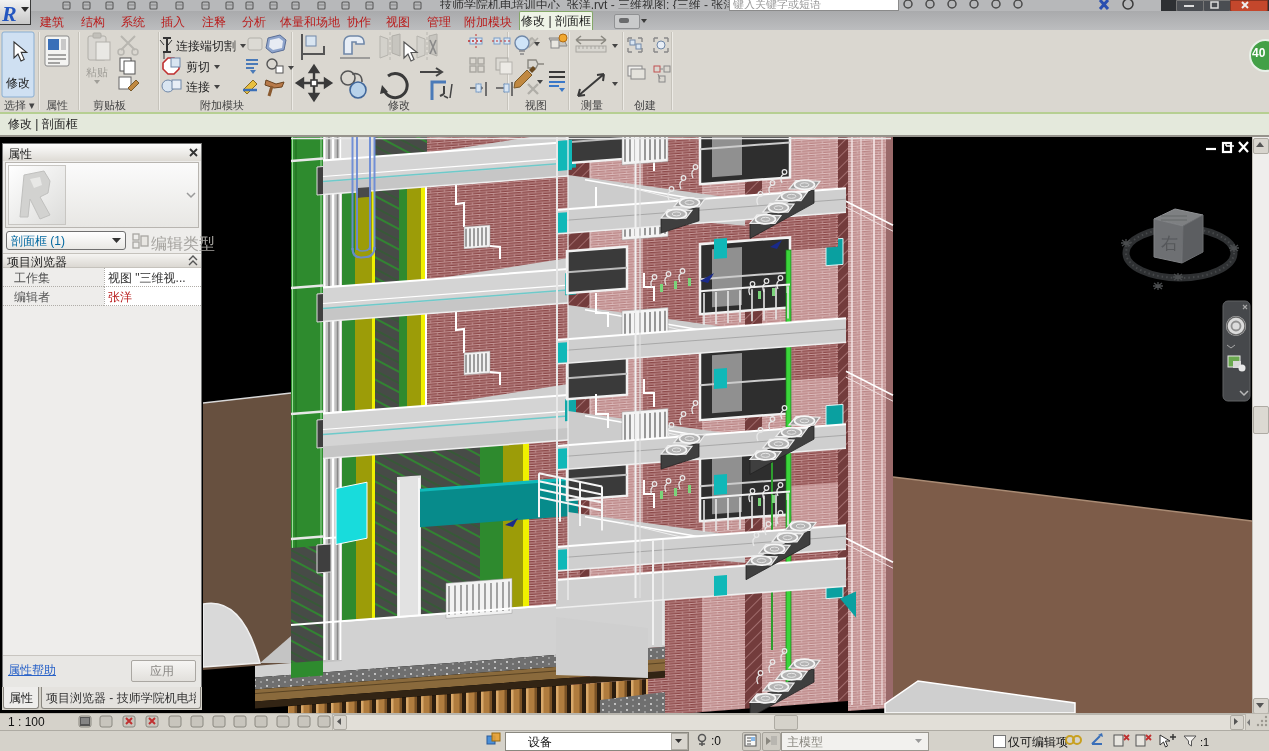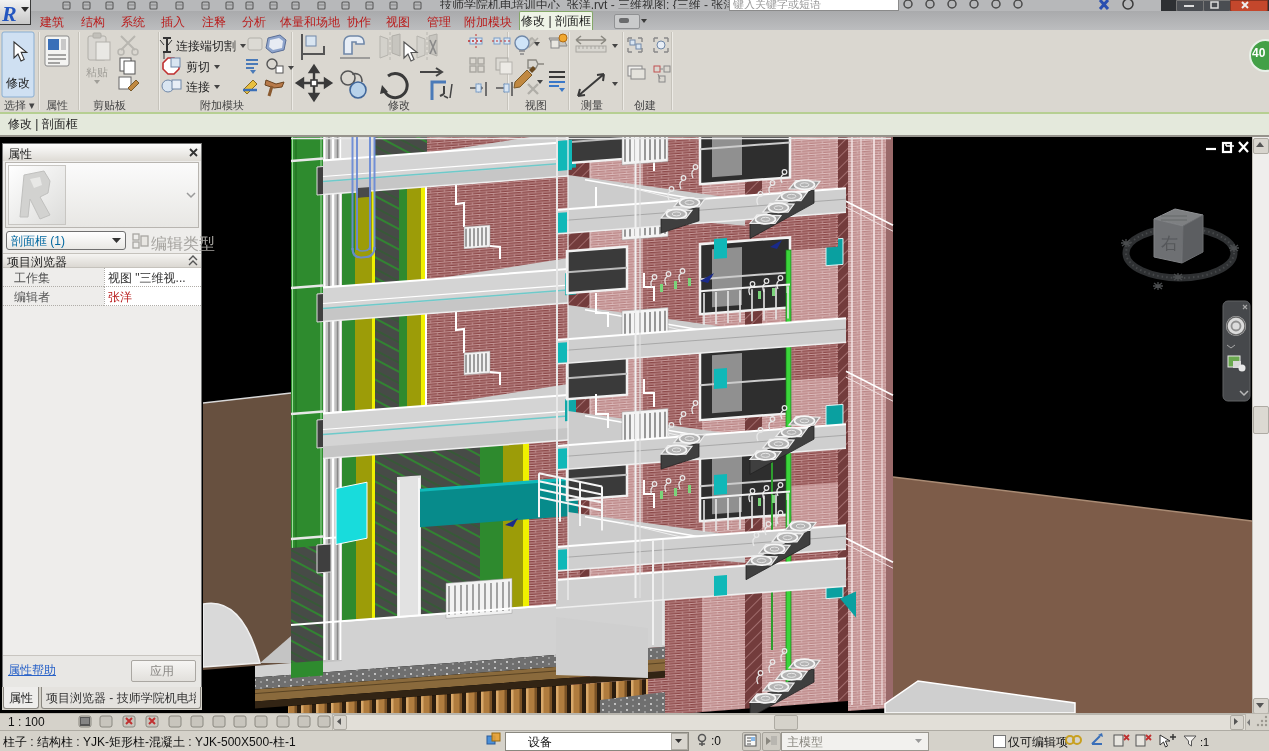--- a/index.html
+++ b/index.html
@@ -845,21 +845,20 @@
       <g fill="#9a978f">
         <circle cx="12" cy="11" r="1.2"></circle>
         <circle cx="16" cy="11" r="1.2"></circle>
         <circle cx="16" cy="7" r="1.2"></circle>
         <circle cx="20" cy="11" r="1.2"></circle>
         <circle cx="20" cy="7" r="1.2"></circle>
         <circle cx="20" cy="3" r="1.2"></circle>
       </g>
     </svg>
 <div class="abs" style="left:0;top:730px;width:1269px;height:21px;background:#d5d2ca;border-top:1px solid #aeaba3"></div>
-<div class="abs" style="left:3px;top:734px;font-size:12px;color:#111;white-space:nowrap">柱子 : 结构柱 : YJK-矩形柱-混凝土 : YJK-500X500-柱-1</div>
 <svg class="abs" style="left:486px;top:732px" width="16" height="16">
       <rect x="1" y="4" width="8" height="8" fill="#4a90d9" stroke="#2a5a9a"></rect>
       <rect x="6" y="1" width="8" height="8" fill="#e8a030" stroke="#9a6a10" fill-opacity="0.9"></rect>
     </svg>
 <div class="abs" style="left:505px;top:732px;width:182px;height:17px;background:#fff;border:1px solid #8a8880"></div>
 <div class="abs" style="left:528px;top:734px;font-size:12px;color:#111">设备</div>
 <div class="abs" style="left:671px;top:733px;width:15px;height:15px;background:#d8d5ce;border:1px solid #aeaba3"></div>
 <svg class="abs" style="left:671px;top:733px" width="15" height="15">
       <path d="M4 6 l3.5 4 3.5 -4z" fill="#333"></path>
     </svg>

